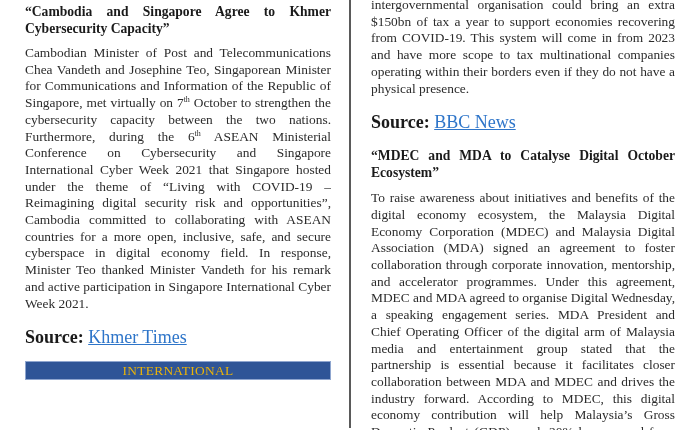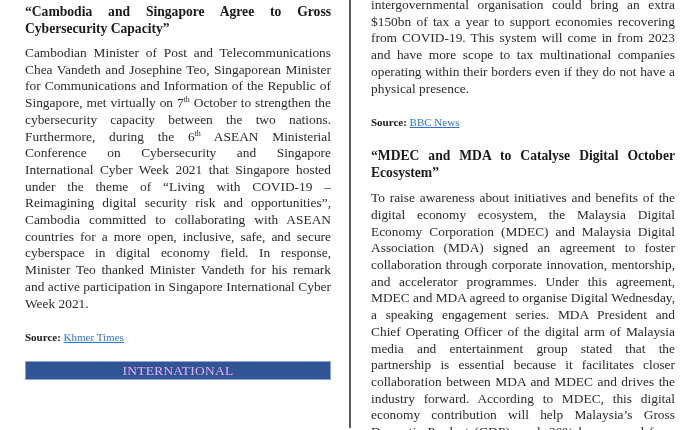--- a/index.html
+++ b/index.html
@@ -18,36 +18,36 @@
     .headline {
       font-weight: bold; font-size: 13.6px; line-height: 17px; color: #1a1a1a;
       margin: 0; text-align: justify;
     }
     .para {
       font-size: 13.4px; line-height: 16.7px; text-align: justify; margin: 0;
       color: #2b2b2b;
     }
     .para sup { font-size: 8px; line-height: 0; font-family: Liberation Serif, serif; }
     .source {
-      font-size: 11px; line-height: 17px; margin: 0;
+      font-size: 18px; line-height: 17px; margin: 0;
     }
     .source .lbl { font-weight: bold; color: #1a1a1a; }
     .source a { color: #2e75c9; text-decoration: underline; }
     .banner {
-      background: #2f5597; color: #f0abfc; text-align: center;
+      background: #2f5597; color: #eab308; text-align: center;
       font-size: 13.4px; line-height: 17px; height: 17px;
       letter-spacing: 0.3px;
       border: 1px solid #8fa6cf;
     }
   </style>
 </head>
 <body>
 
 <div class="col col-left">
-  <p class="headline" style="margin-top:3px;">“Cambodia and Singapore Agree to Gross Cybersecurity Capacity”</p>
+  <p class="headline" style="margin-top:3px;">“Cambodia and Singapore Agree to Khmer Cybersecurity Capacity”</p>
   <p class="para" style="margin-top:8px;"><span>Cambodian Minister of Post and Telecommunications Chea Vandeth and Josephine Teo, Singaporean Minister for Communications and Information of the Republic of Singapore, met virtually on 7</span><sup>th</sup><span> October to strengthen the cybersecurity capacity between the two nations. Furthermore, during the 6</span><sup>th</sup><span> ASEAN Ministerial Conference on Cybersecurity and Singapore International Cyber Week 2021 that Singapore hosted under the theme of “Living with COVID-19 – Reimagining digital security risk and opportunities”, Cambodia committed to collaborating with ASEAN countries for a more open, inclusive, safe, and secure cyberspace in digital economy field. In response, Minister Teo thanked Minister Vandeth for his remark and active participation in Singapore International Cyber Week 2021.</span></p>
   <p class="source" style="margin-top:17px;">
     <span class="lbl">Source:</span>
     <a href="#">Khmer Times</a>
   </p>
   <div class="banner" style="margin-top:15px;">INTERNATIONAL</div>
 
 </div>
 
 <div class="divider"></div>

